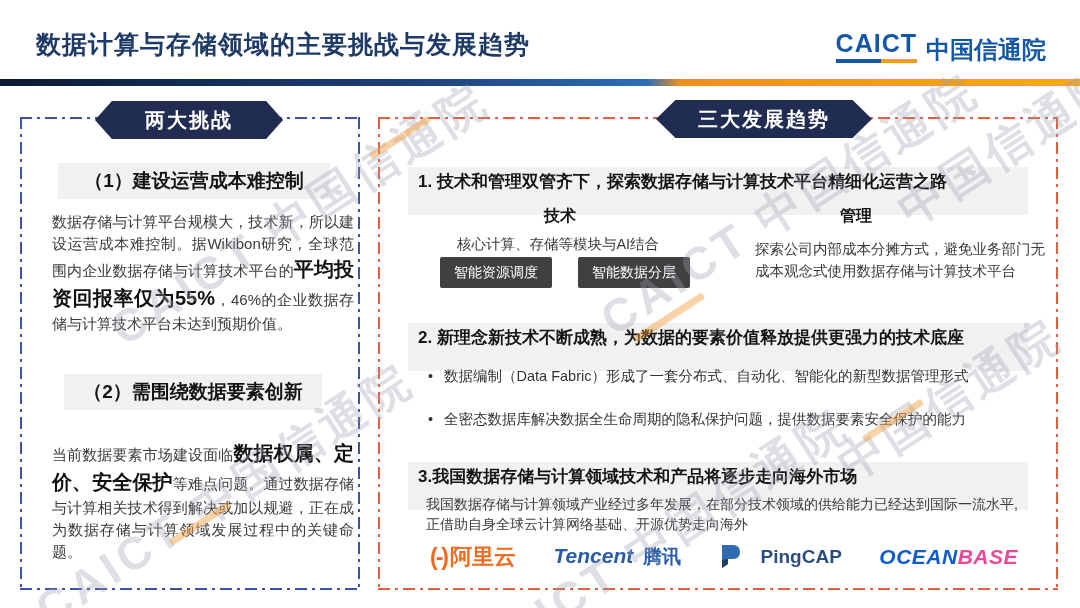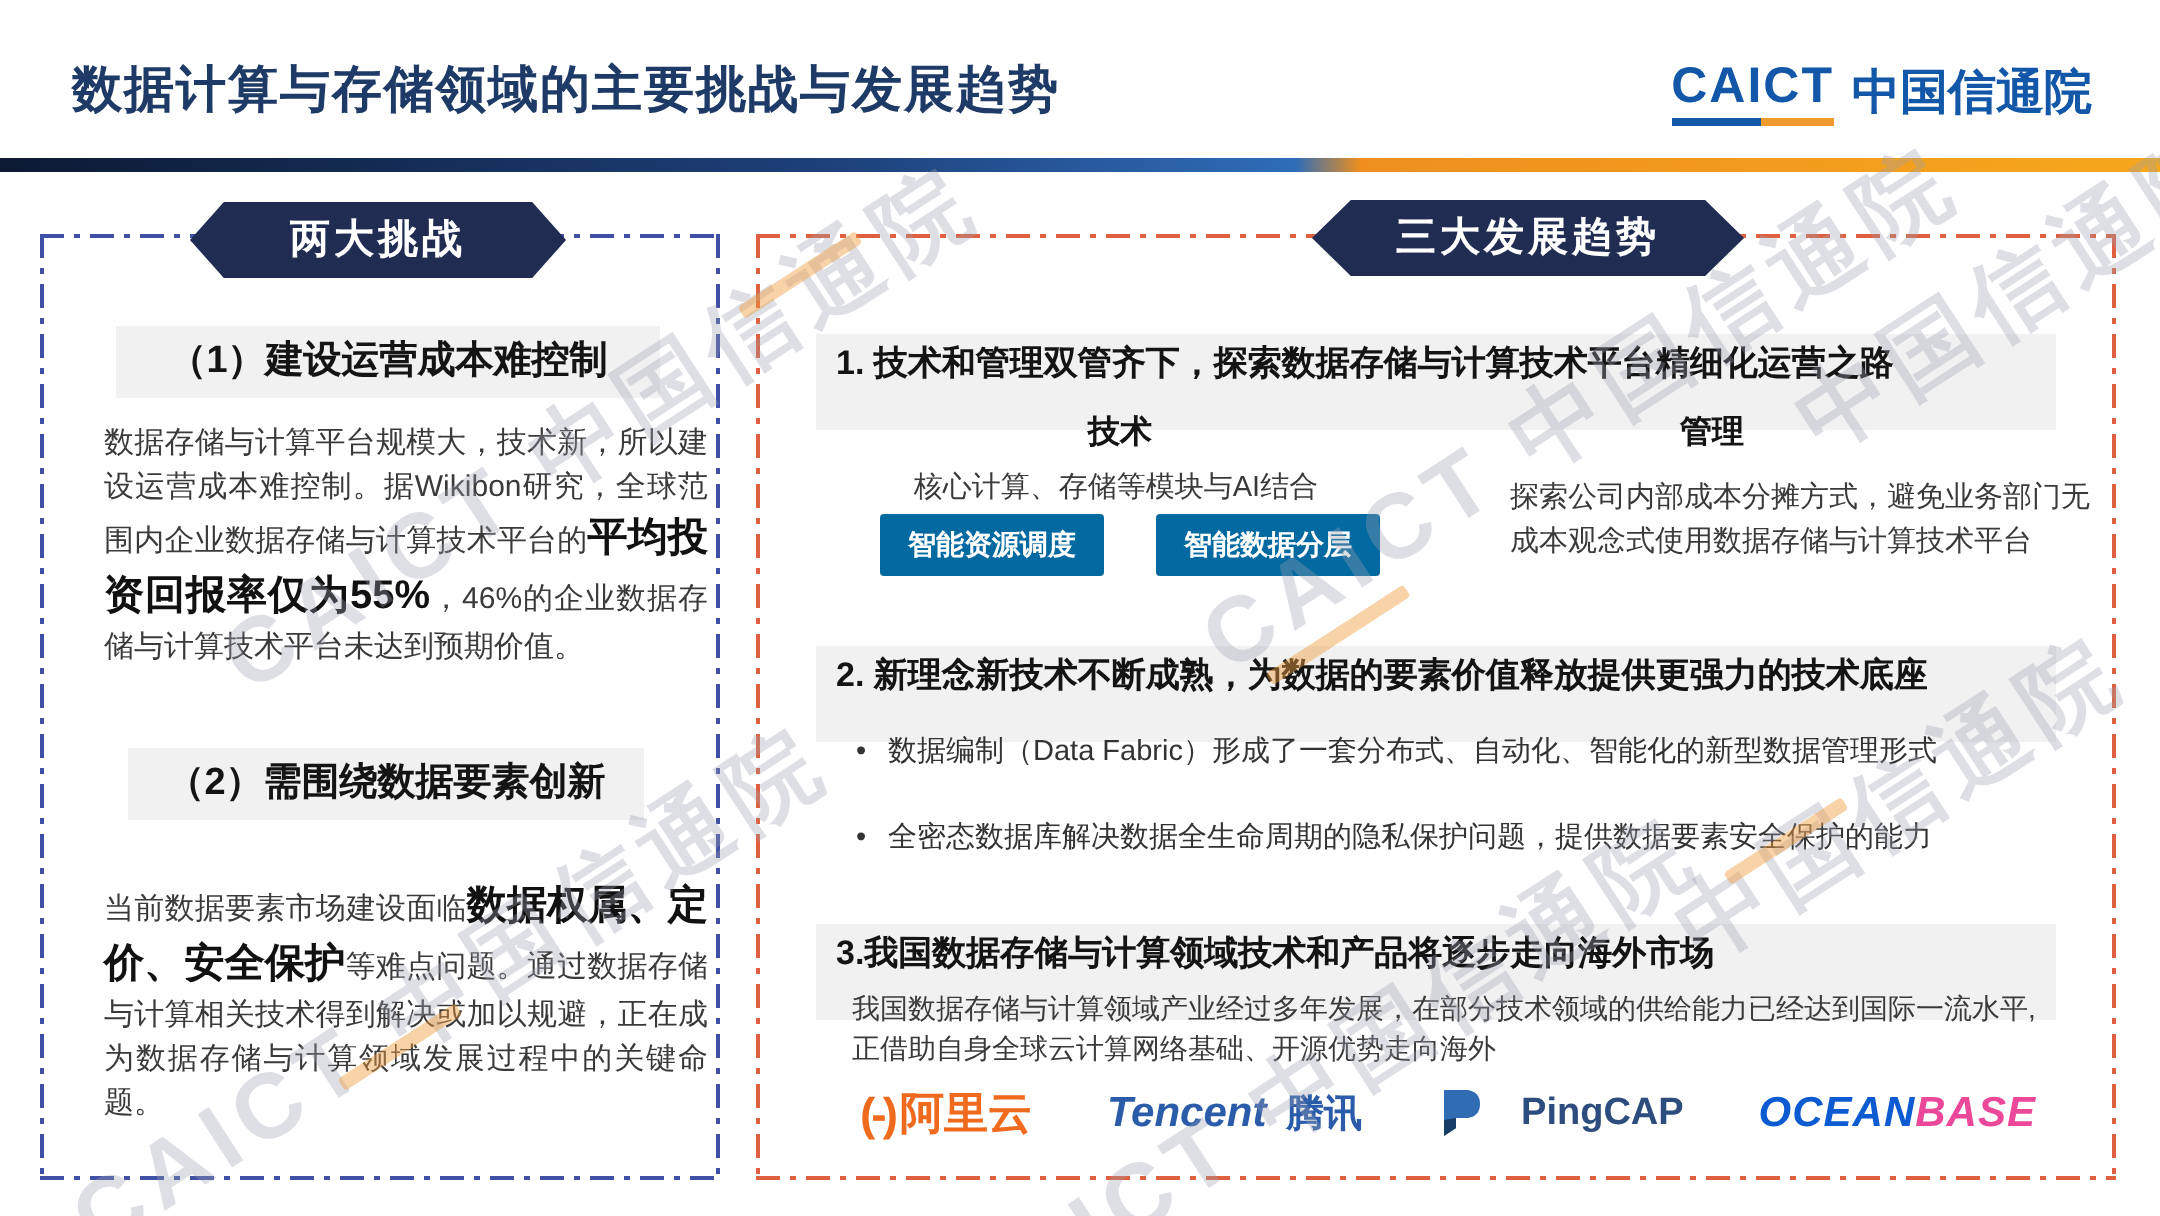--- a/index.html
+++ b/index.html
@@ -6,21 +6,21 @@
   .slide{
     position:relative;width:1080px;height:608px;background:#ffffff;
     font-family:"Liberation Sans","DejaVu Sans",sans-serif;
     overflow:hidden;margin:0 auto;
   }
   
   .title{
     position:absolute;left:36px;top:28px;font-size:25px;font-weight:800;
     color:#1e3a66;letter-spacing:1px;white-space:nowrap;
   }
-  .logo{position:absolute;right:34px;top:31px;display:flex;align-items:center;}
+  .logo{position:absolute;right:34px;top:31px;display:flex;align-items:flex-end;}
   .logo-en{
     font-size:25px;font-weight:900;color:#1257a8;letter-spacing:1px;line-height:1;
     border-bottom:4px solid transparent;
     border-image:linear-gradient(90deg,#1257a8 0 55%,#f09a2d 55% 100%) 1;
     padding-bottom:3px;
   }
   .logo-cn{font-size:24px;font-weight:700;color:#1257a8;margin-left:9px;line-height:1.1;}
   .header-rule{
     position:absolute;left:0;top:79px;width:1080px;height:7px;
     background:linear-gradient(90deg,#0c1a33 0%,#1d4079 38%,#2f6db8 60%,#ee8f1f 63%,#f6a71c 100%);
@@ -54,21 +54,21 @@
   .emph{font-size:20px;font-weight:800;color:#111111;}
   
   .lp-head{height:36px;line-height:36px;text-align:center;font-size:19px;}
   .lp-para{font-size:15px;line-height:1.45;text-align:justify;}
   
   .rp-head{height:48px;line-height:30px;font-size:17px;padding-left:10px;white-space:nowrap;}
   .col-label{font-size:16px;font-weight:800;color:#141414;text-align:center;}
   .small-txt{font-size:14.5px;line-height:1.55;}
   .tag{
     position:absolute;z-index:1;width:112px;height:31px;line-height:31px;text-align:center;
-    background:#0369a1;color:#ffffff;font-weight:700;font-size:14px;border-radius:2px;
+    background:#404040;color:#ffffff;font-weight:400;font-size:14px;border-radius:2px;
   }
   .bullet{position:absolute;z-index:1;font-size:14.5px;color:#333;line-height:1.5;padding-left:18px;}
   .bullet::before{content:"•";position:absolute;left:2px;top:0;color:#333;}
   
   .logos{position:absolute;z-index:1;display:flex;align-items:center;justify-content:space-between;}
   .logo-ali{display:flex;align-items:center;color:#f06a1e;font-weight:800;font-size:22px;white-space:nowrap;}
   .logo-ali .ali-ic{font-size:23px;font-weight:900;letter-spacing:-2px;margin-right:3px;}
   .logo-tencent{color:#2a5caa;font-weight:700;font-size:21px;font-style:italic;white-space:nowrap;}
   .logo-tencent .t-cn{font-style:normal;font-size:19px;margin-left:4px;}
   .logo-pingcap{display:flex;align-items:center;gap:20px;color:#2d4d7e;font-size:19px;font-weight:600;white-space:nowrap;}

